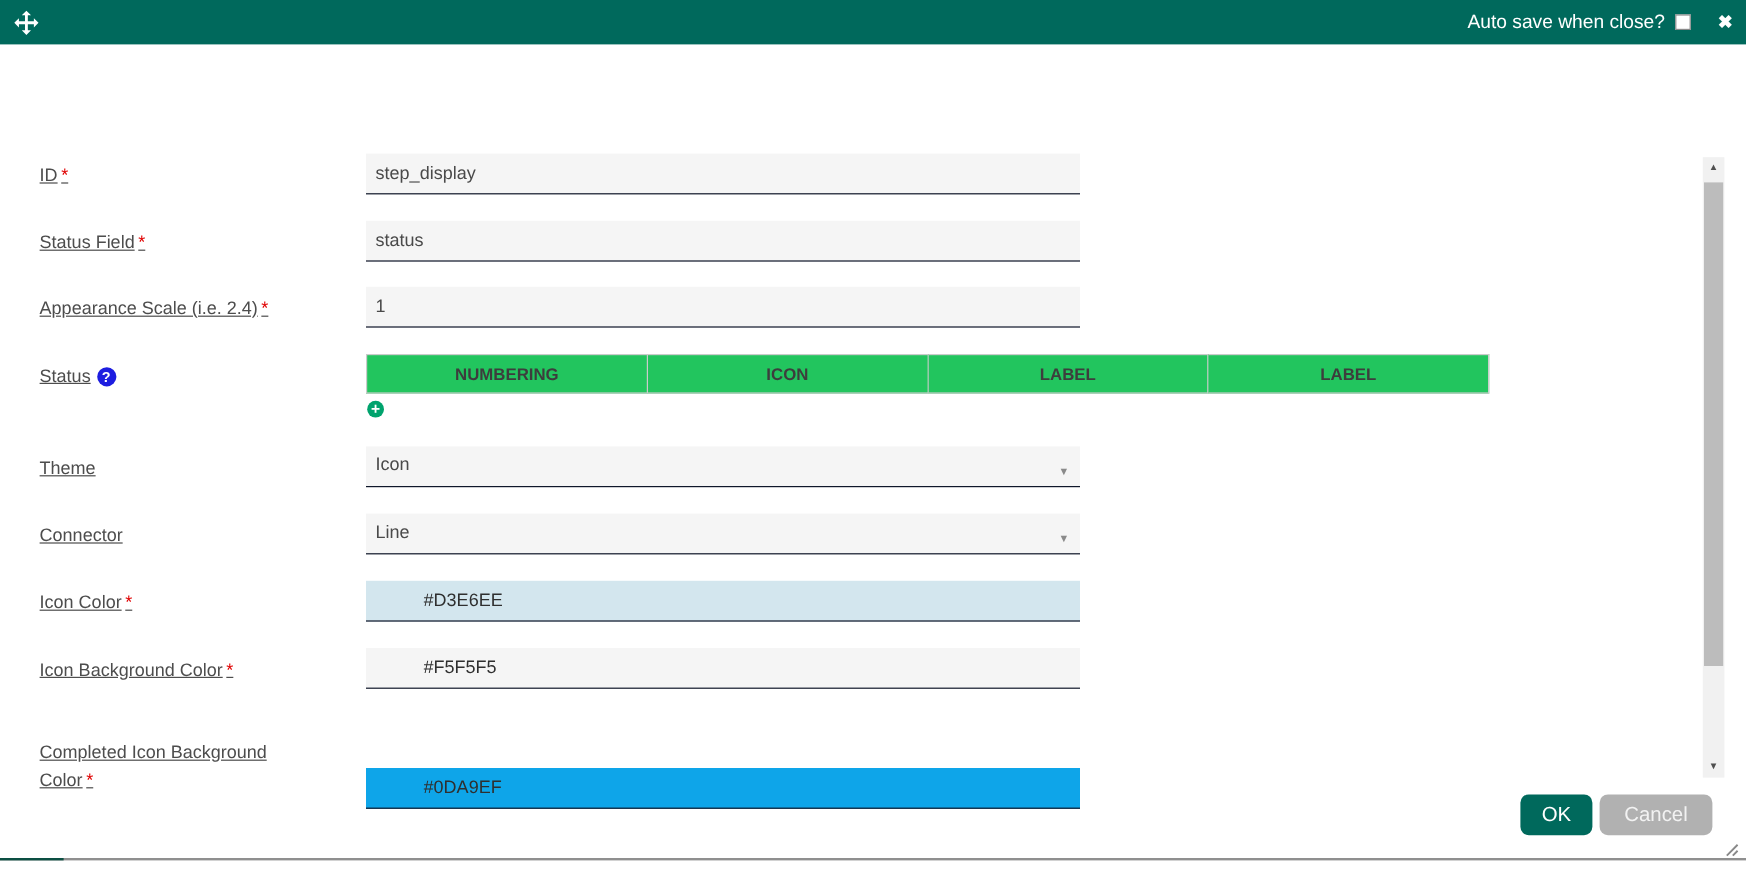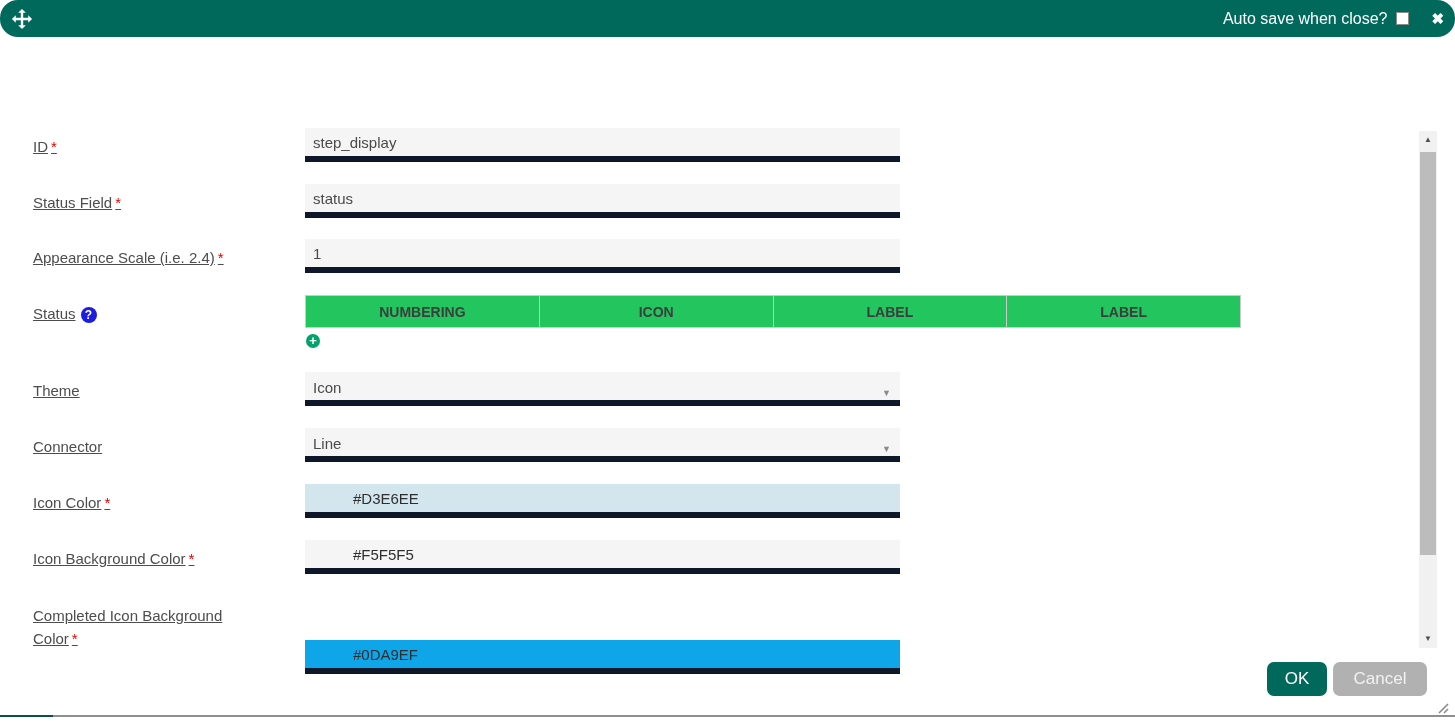--- a/index.html
+++ b/index.html
@@ -2,21 +2,21 @@
 <html><head>
 <meta charset="utf-8">
 <style>
   * { margin:0; padding:0; box-sizing:border-box; }
   html,body { width:1455px; height:725px; background:#fff; overflow:hidden;
               font-family:"Liberation Sans", sans-serif; }
   .dialog { position:relative; width:1455px; height:725px; background:#fff; }
 
   
   .titlebar { position:absolute; left:0; top:0; width:1455px; height:37px;
-              background:#00695C; display:flex; align-items:center; padding:0 11px;border-radius:18px; }
+              background:#00695C; display:flex; align-items:center; padding:0 11px; }
   .move-handle { width:26px; height:26px; cursor:move; display:flex; align-items:center; }
   .titlebar-spacer { flex:1; }
   .autosave-label { color:#fff; font-size:16px; margin-right:9px; }
   .autosave-checkbox { width:13px; height:13px; background:#fff; border:1px solid #8a8a8a;
                        appearance:none; -webkit-appearance:none; cursor:pointer; }
   .close-btn { color:#fff; font-size:15px; font-weight:bold; margin-left:22px;
                cursor:pointer; line-height:1; }
 
   
   .header { position:absolute; left:14px; top:53px; width:1427px; height:37px;
@@ -26,21 +26,21 @@
                 border-radius:50%; background:#8a8a8a; display:flex; align-items:center;
                 justify-content:center; cursor:pointer; }
 
   
   .row { position:absolute; left:0; width:1420px; }
   .row-label { position:absolute; left:33px; top:7px; width:245px;
                font-size:15px; color:#4d4d4d; line-height:1.55;text-decoration:underline; }
   .req { color:#e00000; margin-left:3px; }
   .text-input, .select-box {
       position:absolute; left:305px; top:0; width:595px; height:34px;
-      background:#f5f5f5; border:none; border-bottom:6px solid #0f172a;
+      background:#f5f5f5; border:none; border-bottom:1px solid #0f172a;
       font-family:"Liberation Sans", sans-serif;
       font-size:15px; color:#4a4a4a; padding:0 0 0 8px; }
   .select-box { cursor:pointer; line-height:32px; }
   .select-arrow { position:absolute; right:9px; top:5px; font-size:9px; color:#8a8a8a; }
   .color-input { color:#2f2f2f;padding-left:48px; }
 
   
   .status-table { position:absolute; left:305px; top:0; width:936px; height:33px;
                   display:flex; }
   .status-th { flex:1; border:1px solid #cbcbcb; border-left-width:0;
@@ -141,21 +141,21 @@
     <div class="row-label"><span>Icon Color</span><span class="req">*</span></div>
     <input class="text-input color-input" value="#D3E6EE" style="background: rgb(211, 230, 238);">
   </div>
 
   <div class="row" style="top:540px">
     <div class="row-label"><span>Icon Background Color</span><span class="req">*</span></div>
     <input class="text-input color-input" value="#F5F5F5" style="background: rgb(245, 245, 245);">
   </div>
 
   <div class="row" style="top:596px">
-    <div class="row-label" style="width:232px; top:8px"><span>Completed Icon Background Color</span><span class="req">*</span></div>
+    <div class="row-label" style="width:232px; top:20px"><span>Completed Icon Background Color</span><span class="req">*</span></div>
     <input class="text-input color-input" value="#0DA9EF" style="background: #0ea5e9; margin-top: 44px;">
   </div>
 
   <button class="btn ok-btn">OK</button>
   <button class="btn cancel-btn">Cancel</button>
 
   <div class="scrollbar">
     <div class="scroll-arrow scroll-up">▲</div>
     <div class="scroll-thumb"></div>
     <div class="scroll-arrow scroll-down">▼</div>

